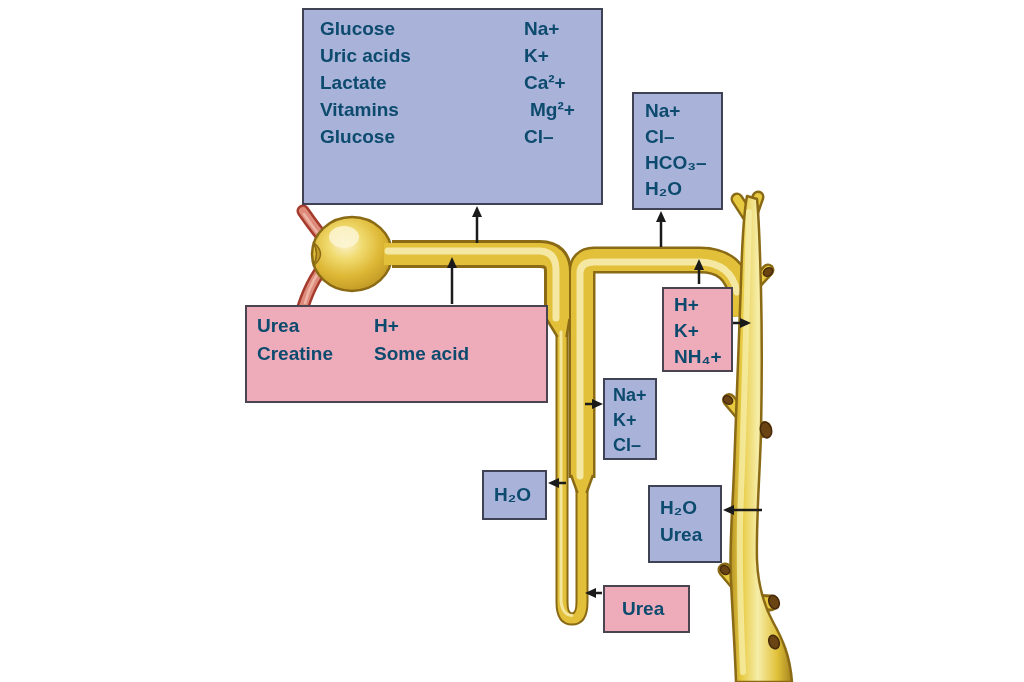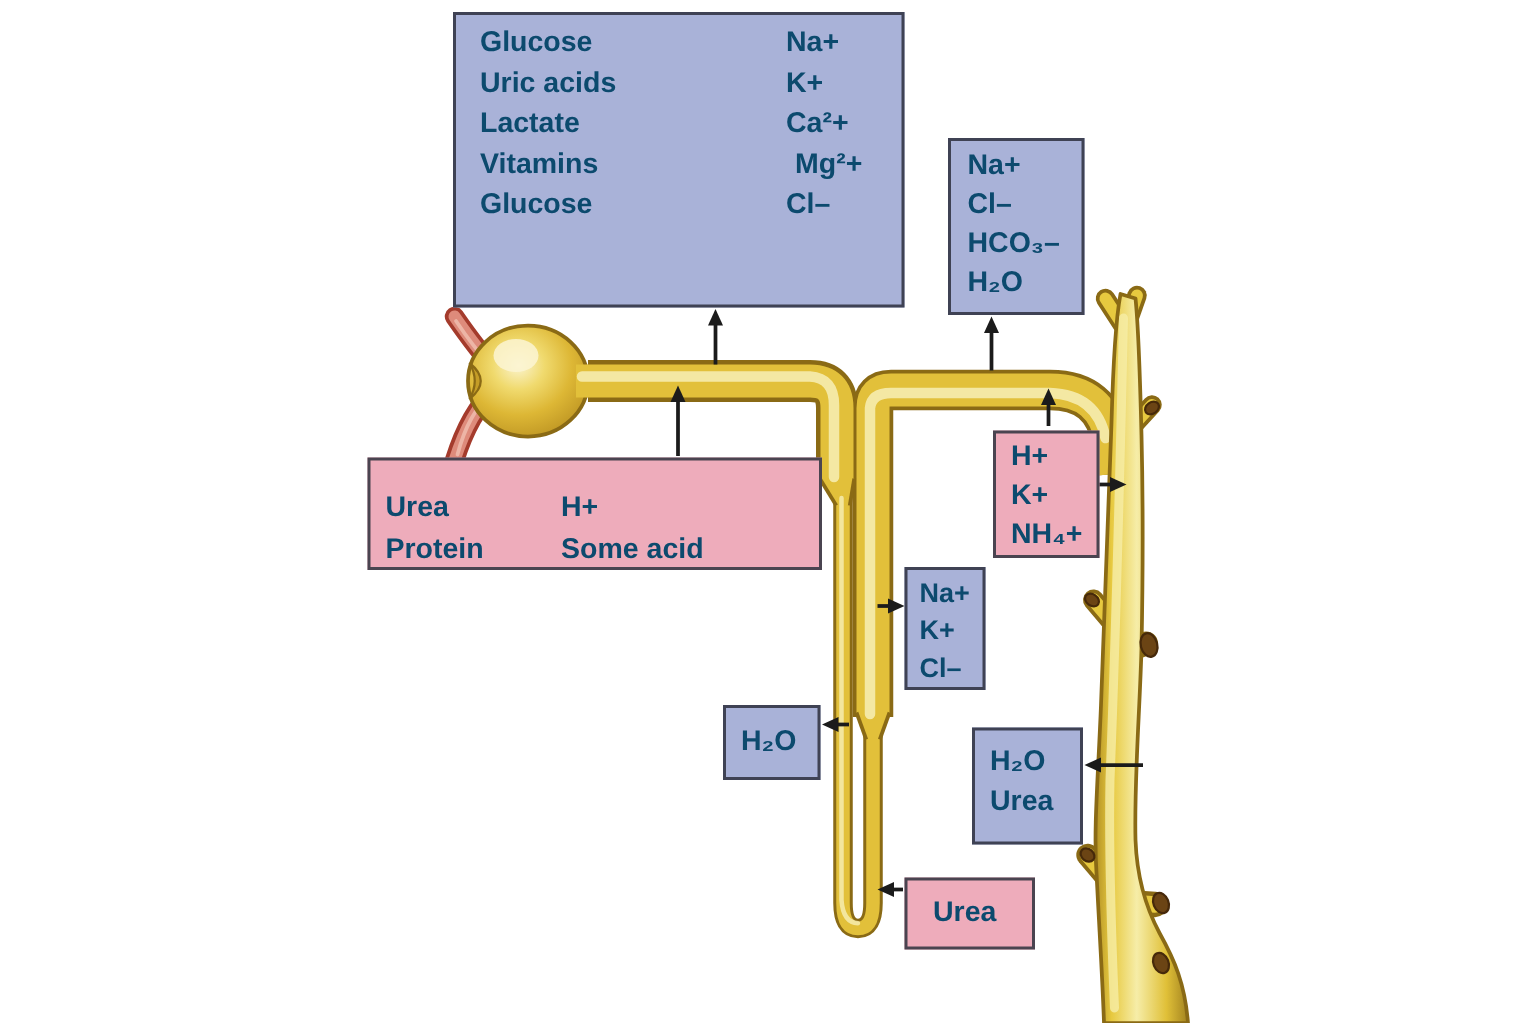--- a/index.html
+++ b/index.html
@@ -163,23 +163,23 @@
     <span class="row"><span class="col-l">Glucose</span><span>Cl–</span></span>
   </div>
 
   <div class="box blue" style="left:632px;top:92px;width:91px;height:118px;padding:4px 0 0 11px;line-height:26px;">
     <span class="row">Na+</span>
     <span class="row">Cl–</span>
     <span class="row">HCO₃–</span>
     <span class="row">H₂O</span>
   </div>
 
-  <div class="box pink b3" style="left:245px;top:305px;width:303px;height:75px;padding:18px 0 0 10px;line-height:28px;">
+  <div class="box pink b3" style="left:245px;top:305px;width:303px;height:98px;padding:5px 0 0 10px;line-height:28px;">
     <span class="row"><span class="col-l">Urea</span><span>H+</span></span>
-    <span class="row"><span class="col-l">Protein</span><span>Some acid</span></span>
+    <span class="row"><span class="col-l">Creatine</span><span>Some acid</span></span>
   </div>
 
   <div class="box pink" style="left:662px;top:287px;width:71px;height:85px;padding:3px 0 0 10px;line-height:26px;">
     <span class="row">H+</span>
     <span class="row">K+</span>
     <span class="row">NH₄+</span>
   </div>
 
   <div class="box blue" style="left:603px;top:378px;width:54px;height:82px;padding:3px 0 0 8px;line-height:25px;font-size:18px;">
     <span class="row">Na+</span>

